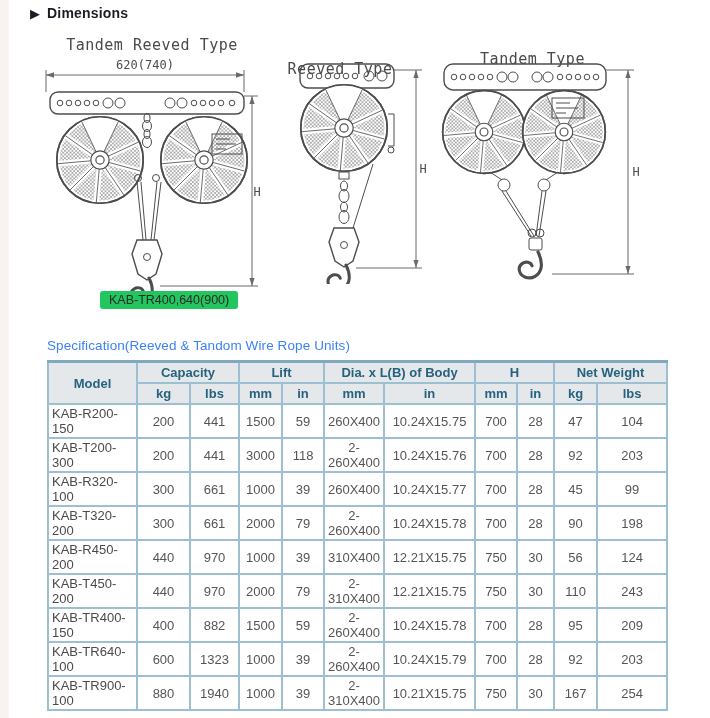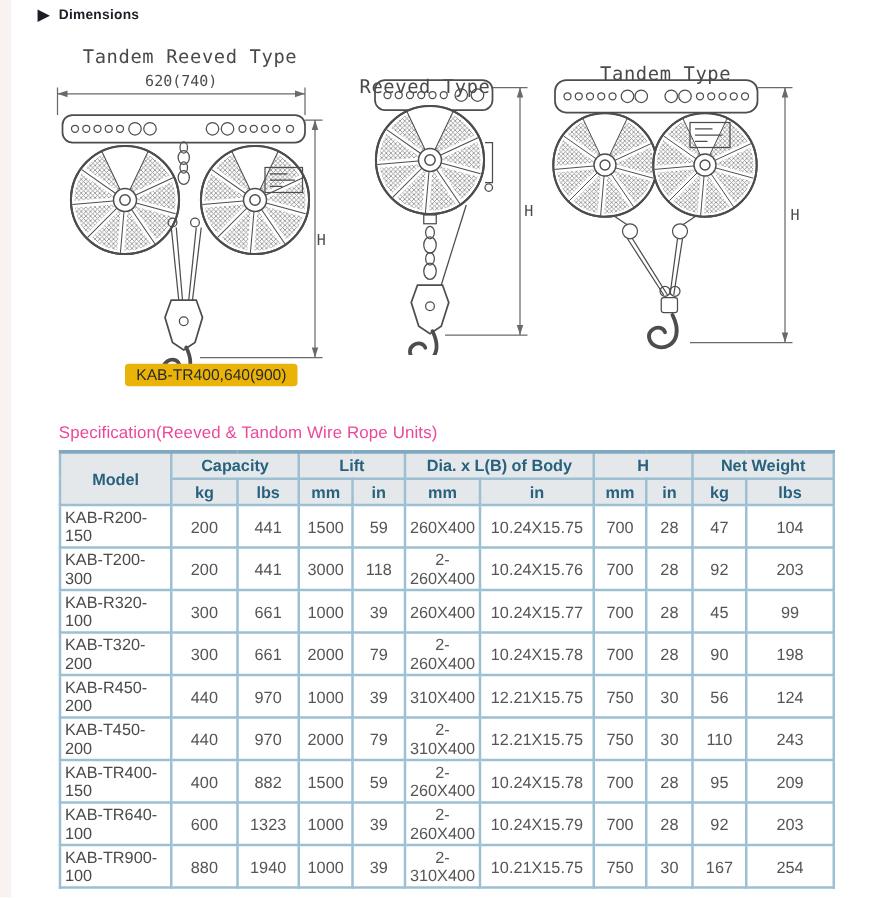--- a/index.html
+++ b/index.html
@@ -3,21 +3,21 @@
 <meta charset="utf-8">
 <style>
   html,body{margin:0;padding:0;}
   body{
     width:710px;height:718px;position:relative;background:#ffffff;
     font-family:"Liberation Sans", sans-serif;overflow:hidden;
   }
   .left-strip{position:absolute;left:0;top:0;width:9px;height:718px;background:#f8f3f0;}
   .section-header{position:absolute;left:30px;top:5px;display:flex;align-items:center;gap:7px;}
   .section-header .bullet{color:#1c1c26;font-size:13px;line-height:1;}
-  .section-header .title{color:#1c1c26;font-size:11px;font-weight:bold;letter-spacing:0.2px;}
+  .section-header .title{color:#1c1c26;font-size:14px;font-weight:bold;letter-spacing:0.2px;}
 
   .draw-title{
     position:absolute;text-align:center;color:#4a4a4a;
     font-family:"DejaVu Sans Mono", monospace;font-size:15px;font-weight:400;letter-spacing:0.5px;
   }
   #t1{left:42px;top:36px;width:220px;}
   #t2{left:270px;top:36px;width:140px;margin-top:24px;}
   #t3{left:440px;top:50px;width:185px;}
 
   svg.drawing{position:absolute;}
@@ -25,25 +25,25 @@
   #d2{left:276px;top:56px;}
   #d3{left:440px;top:56px;}
 
   svg .ln{stroke:#4d4d4d;fill:none;stroke-width:1.4;}
   svg .thin{stroke:#4d4d4d;fill:none;stroke-width:1;}
   svg .dim{stroke:#6a6a6a;fill:none;stroke-width:1;}
   svg .arw{fill:#6a6a6a;stroke:none;}
   svg .dimtext{fill:#4d4d4d;font-family:"DejaVu Sans Mono", monospace;font-size:12px;}
 
   .model-badge{
-    position:absolute;left:100px;top:291px;background:#eab308;color:#2a2a2a;
+    position:absolute;left:100px;top:291px;background:#22c55e;color:#2a2a2a;
     font-size:12.5px;padding:2px 9px;border-radius:3px;white-space:nowrap;
   }
   .spec-caption{
-    position:absolute;left:47px;top:338px;color:#ec4899;font-size:13.5px;letter-spacing:0.1px;
+    position:absolute;left:47px;top:338px;color:#3b82f6;font-size:13.5px;letter-spacing:0.1px;
   }
   table.spec{
     position:absolute;left:47px;top:360px;width:619px;table-layout:fixed;
     border-collapse:collapse;border:2px solid #80a9bf;border-top:3px solid #80a9bf;
   }
   table.spec th{
     background:#e5e8ea;color:#26617e;font-weight:bold;font-size:13px;
     border:2px solid #9cc0d2;height:19px;padding:0 1px;
   }
   table.spec td{

